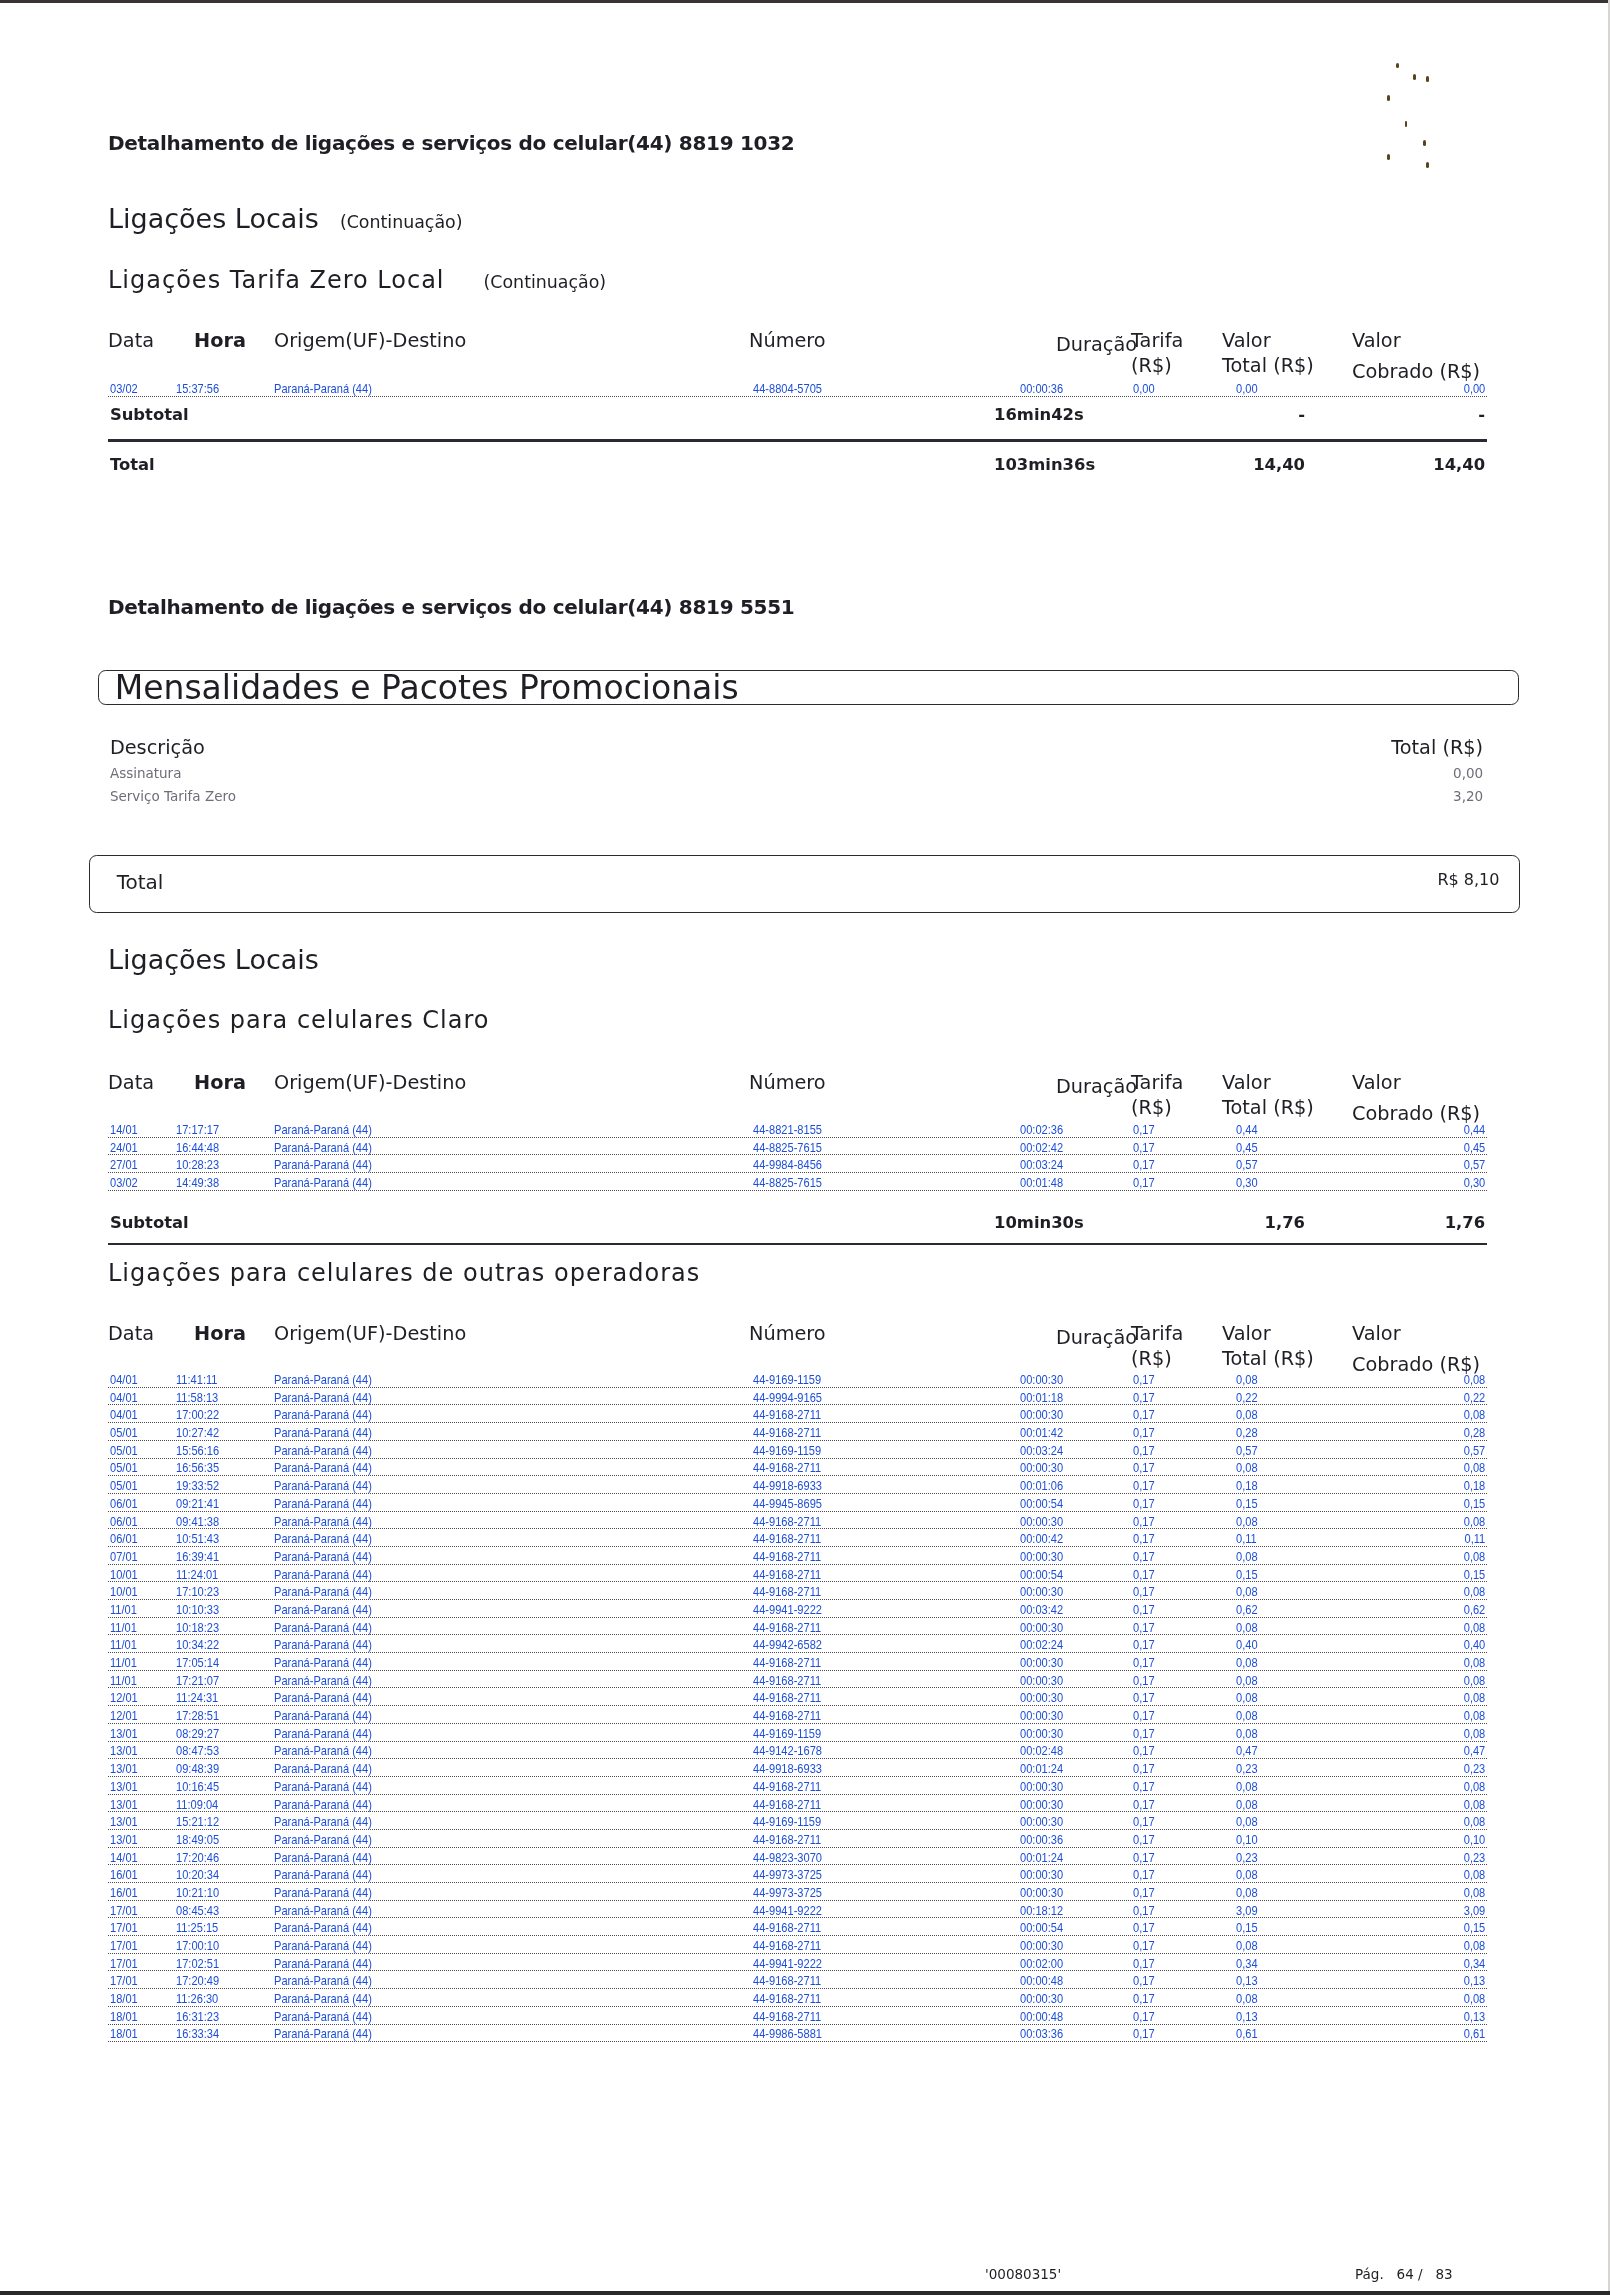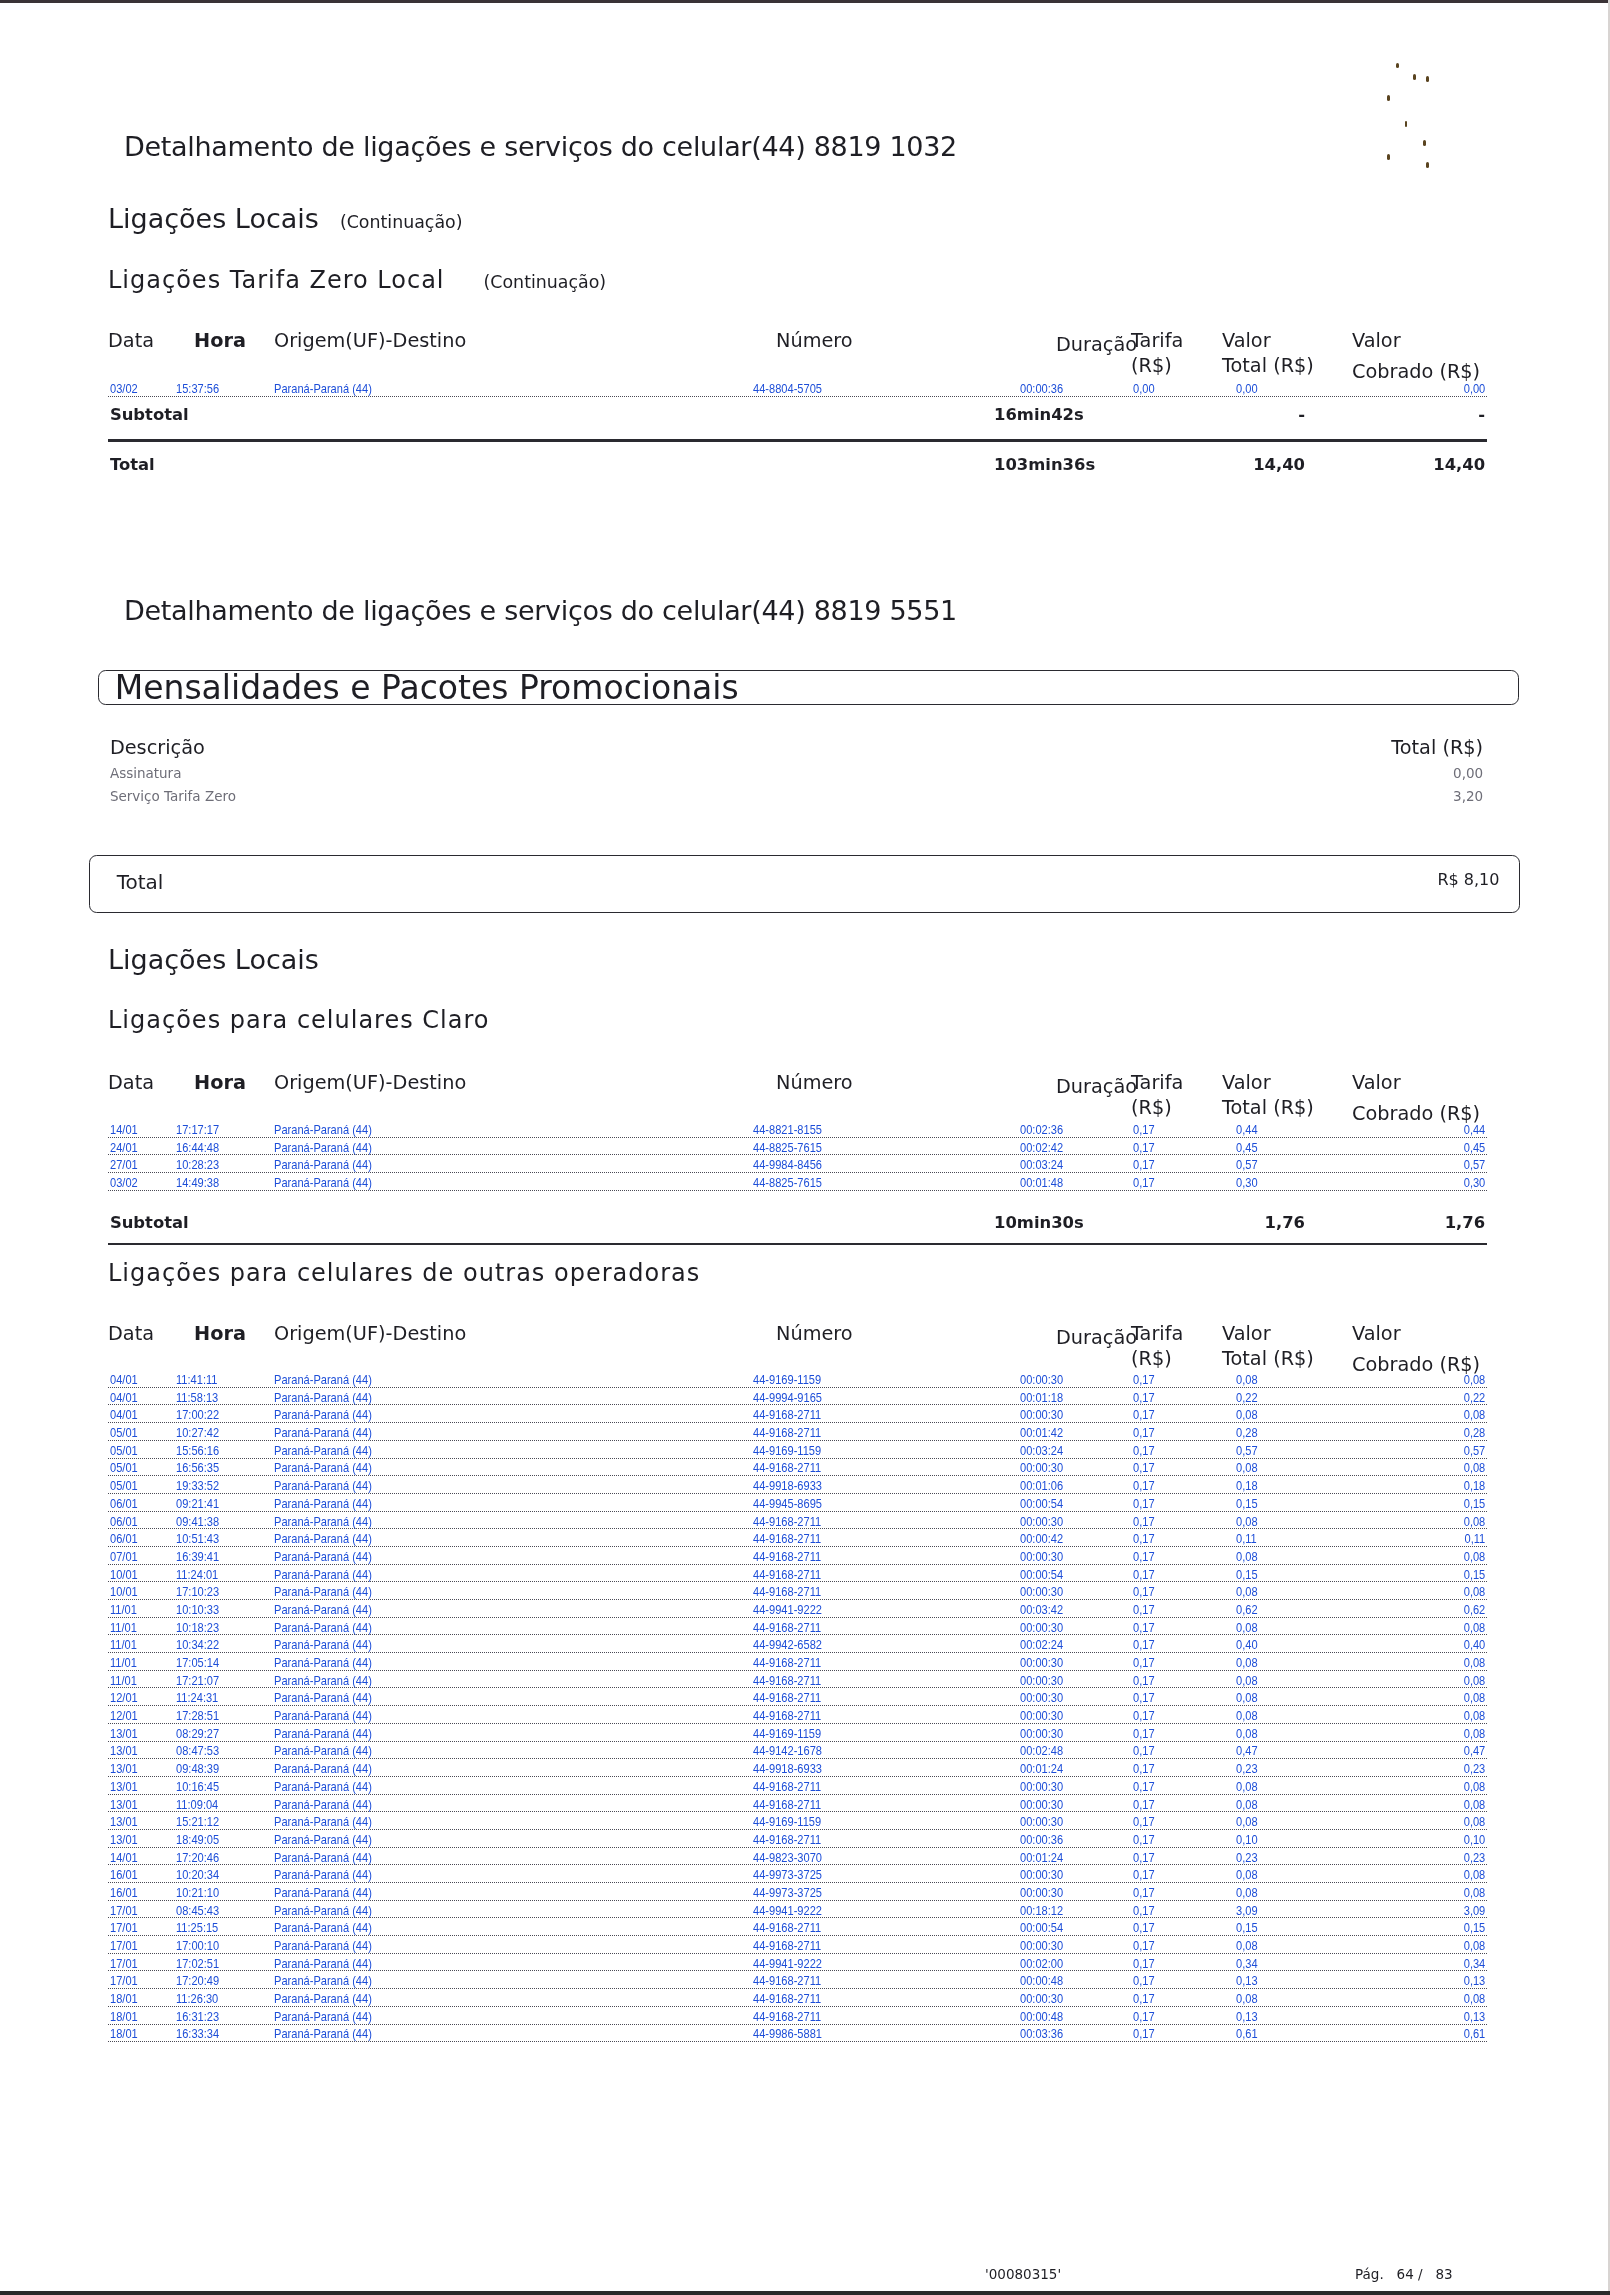--- a/index.html
+++ b/index.html
@@ -9,30 +9,30 @@
   }
   .topbar { position: absolute; left: 0; top: 0; width: 1610px; height: 2.9px; background: #3a3336; }
   .bottombar { position: absolute; left: 0; top: 2291px; width: 1610px; height: 3.9px; background: #2a2a2a; }
   .rightedge { position: absolute; right: 0; top: 0; width: 1.9px; height: 2295px; background: #d8d4d2; }
 
   .dots { position: absolute; left: 1390px; top: 53px; width: 174px; height: 126px; }
   .dots span { position: absolute; width: 2.9px; height: 5.8px; background: #5a4420; border-radius: 1.9px; }
 
   .page { position: absolute; left: 108px; top: 0; width: 1379px; }
 
-  .h1 { position: absolute; left: 16px; font-size: 27px; font-weight: normal; letter-spacing: -0.3px; white-space: nowrap; }
+  .h1 { position: absolute; left: 0; font-size: 20px; font-weight: bold; letter-spacing: -0.3px; white-space: nowrap; }
   .h2 { position: absolute; left: 0; font-size: 27px; white-space: nowrap; }
   .h2 .cont { font-size: 17.4px; margin-left: 21px; }
   .h3 { position: absolute; left: 0; font-size: 24px; letter-spacing: 1px; white-space: nowrap; }
   .h3 .cont { font-size: 17.4px; margin-left: 39px; letter-spacing: 0; }
 
   .thead { position: absolute; left: 0; width: 1379px; height: 58px; font-size: 19.3px; }
   .thead > div { position: absolute; top: 0; line-height: 25px; white-space: nowrap; }
   .c-data { left: 0; } .c-hora { left: 86px; font-weight: bold; } .c-orig { left: 166px; }
-  .c-num { left: 668px; text-align: right; } .c-dur { left: 908px; margin-left: 40px; } .c-tar { left: 1023px; }
+  .c-num { left: 641px; text-align: right; } .c-dur { left: 908px; margin-left: 40px; } .c-tar { left: 1023px; }
   .c-vt { left: 1114px; } .c-vc { left: 1244px; }
 
   .rows { position: absolute; left: 0; width: 1379px; }
   .row { position: relative; height: 17.7px; font-size: 13.5px; color: #1d4ed8; font-family: "Liberation Sans Narrow", "Liberation Sans", sans-serif; }
   .row::after { content: ""; position: absolute; left: 0; right: 0; bottom: 1.9px; border-bottom: 1.9px dotted #4a4a55; }
   .row span { position: absolute; top: 0; line-height: 15.4px; white-space: nowrap; transform: scaleX(0.82); transform-origin: left; }
   .row .r-data { left: 1.9px; } .row .r-hora { left: 68px; } .row .r-orig { left: 166px; }
   .row .r-num { left: 645px; } .row .r-dur { left: 912px; } .row .r-tar { left: 1025px; }
   .row .r-vt { left: 1128px; } .row .r-vc { right: 1.9px; transform-origin: right; }
 

